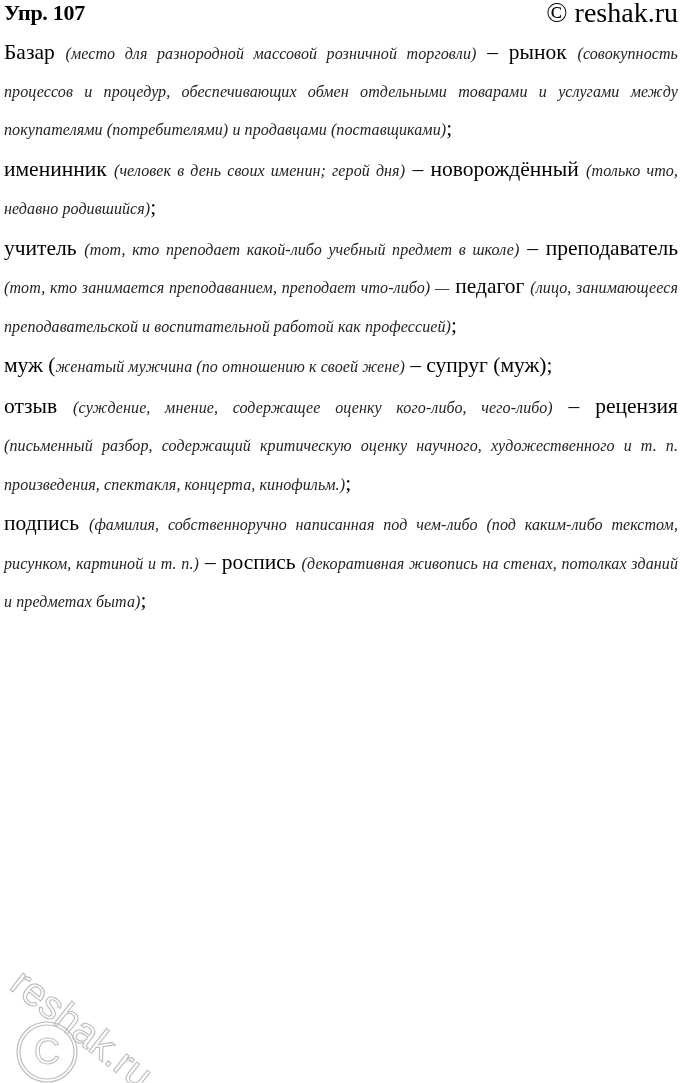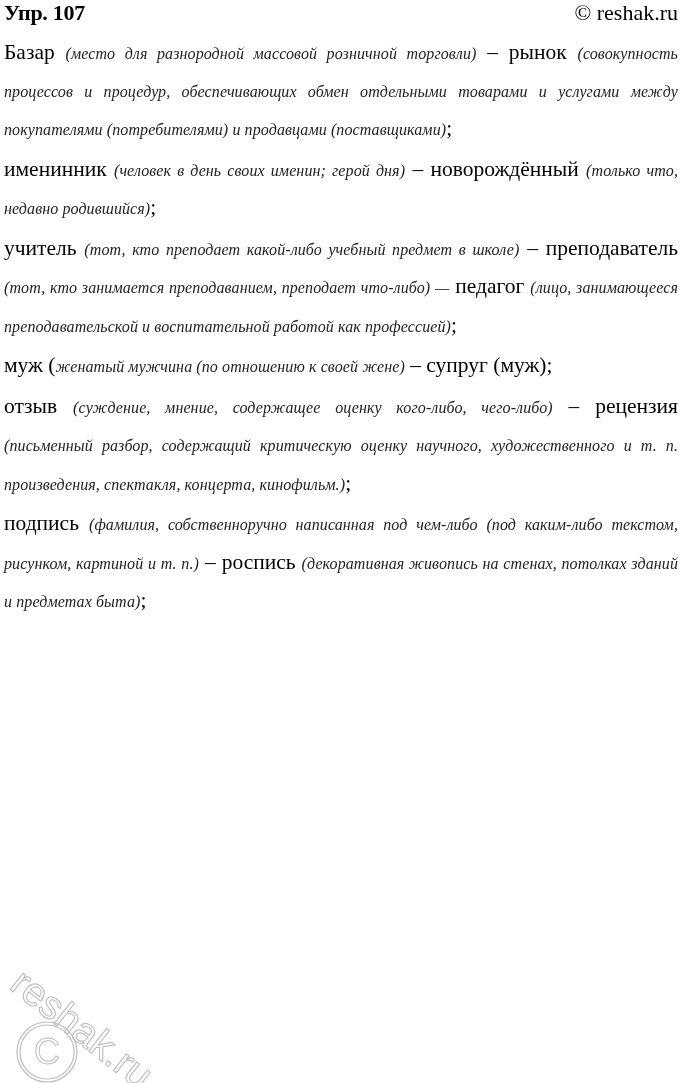--- a/index.html
+++ b/index.html
@@ -5,21 +5,21 @@
   html, body { margin: 0; padding: 0; background: #ffffff; }
   body {
     width: 682px; height: 1083px; overflow: hidden; position: relative;
     font-family: "Liberation Serif", serif; color: #000;
   }
   .header {
     position: absolute; left: 4px; right: 4px; top: 0; height: 26px;
     display: flex; justify-content: space-between; align-items: center; font-family: Liberation Serif, serif;
   }
   .ex-title { font-weight: bold; font-size: 22px; line-height: 22px; letter-spacing: -0.3px; }
-  .source { font-size: 22px; line-height: 22px; }
+  .source { font-size: 28px; line-height: 22px; }
   .content {
     position: absolute; left: 4px; right: 4px; top: 34px;
   }
   .entry {
     font-size: 21.5px; line-height: 37.2px; text-align: justify; margin: 0 0 2.6px 0;
   }
   .w { font-style: normal; }
   .d { font-style: italic; font-size: 16px; color: #222; letter-spacing: 0.1px; margin-top: 44px; }
   .watermark {
     position: absolute; left: 2px; top: 960px; width: 200px; height: 123px;

